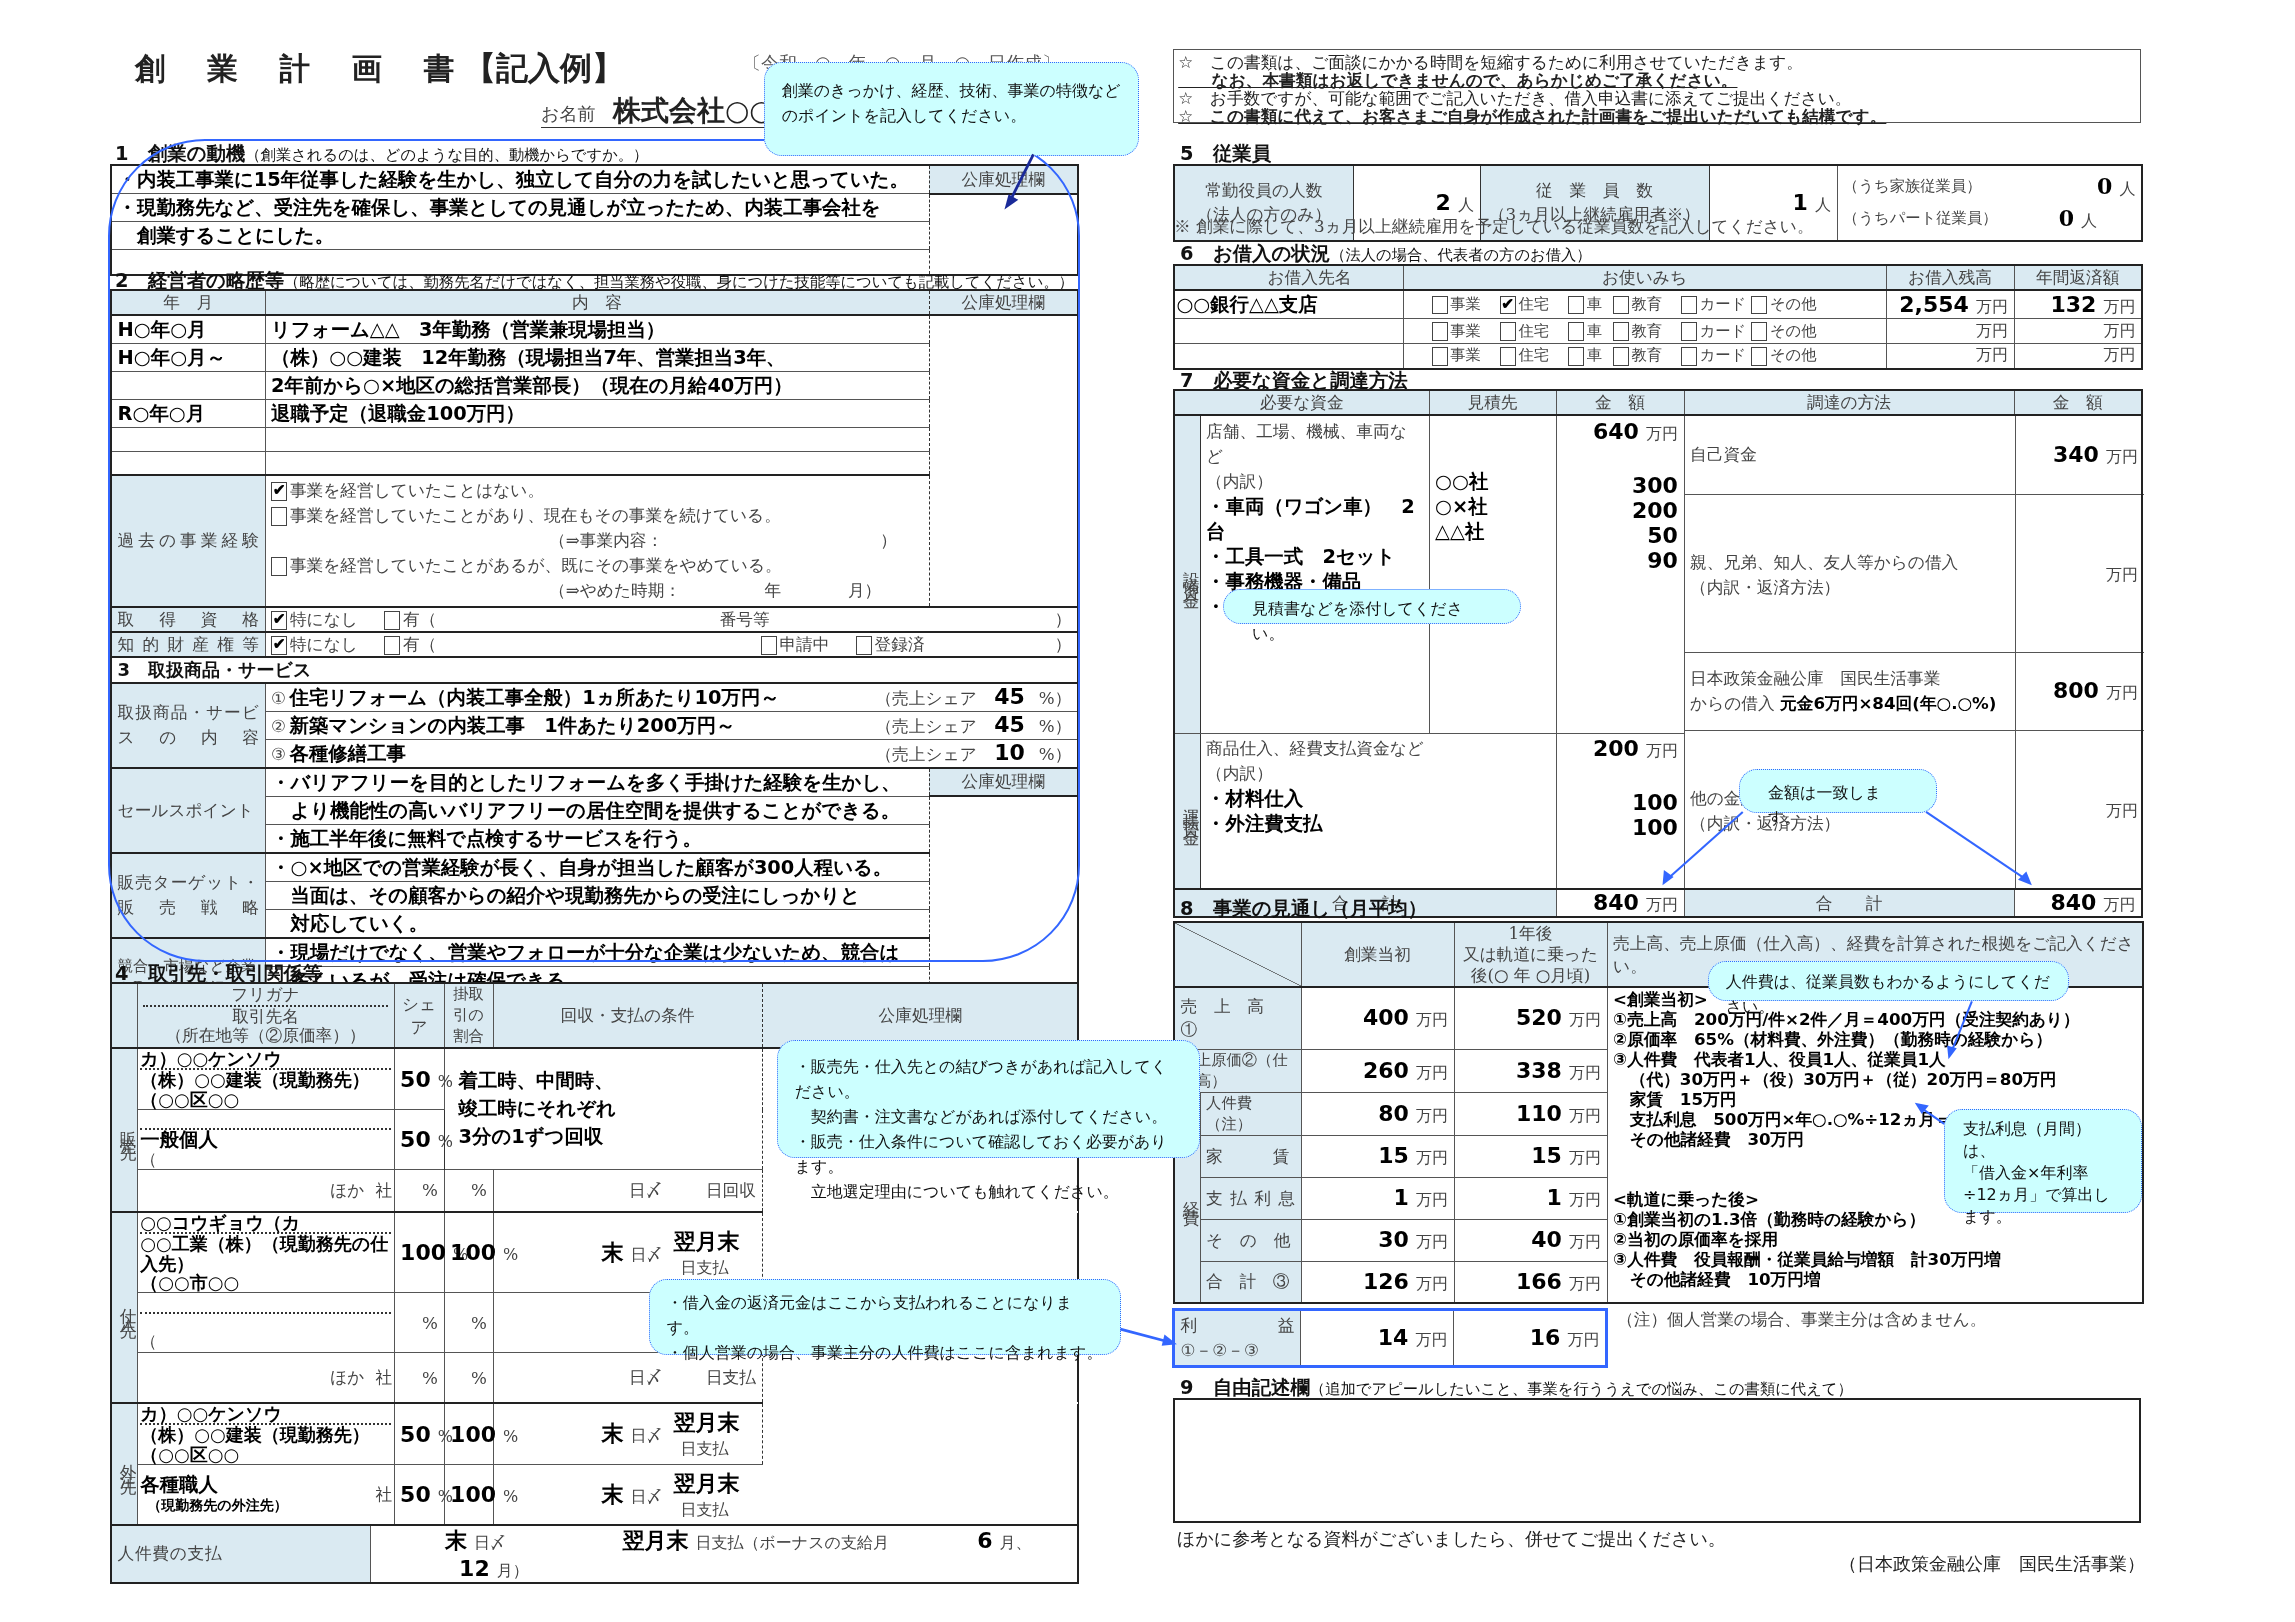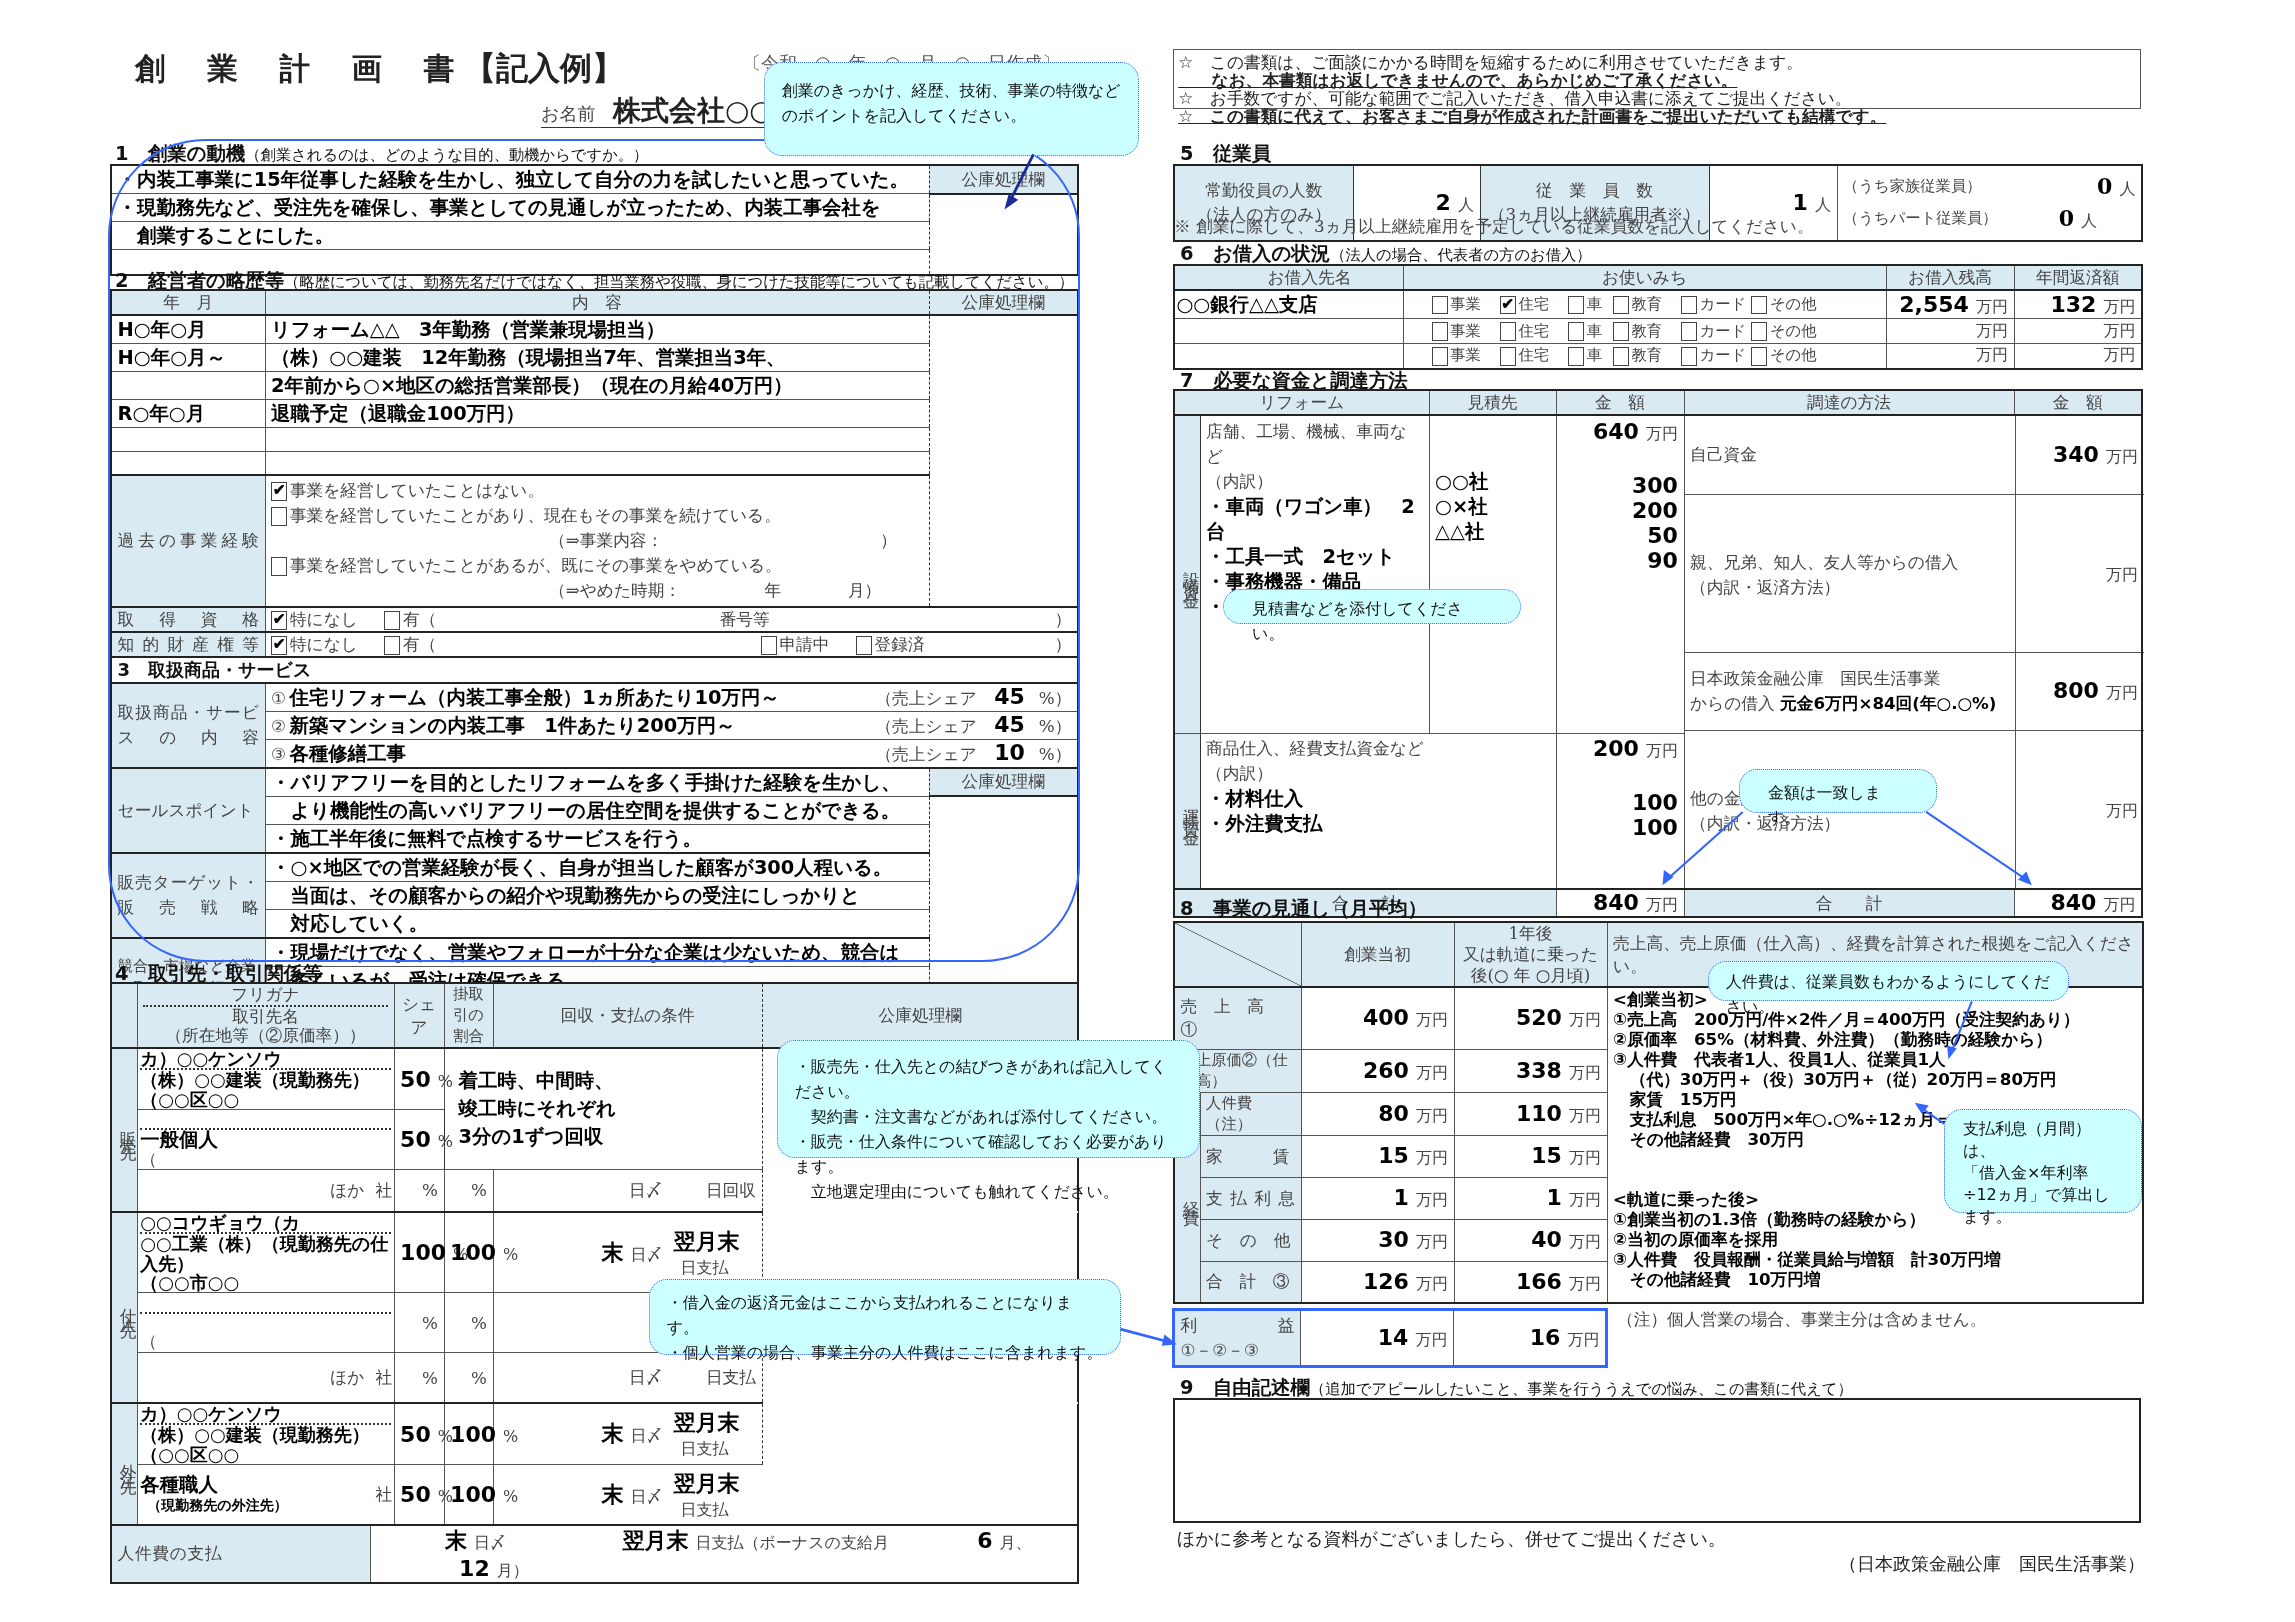--- a/index.html
+++ b/index.html
@@ -313,21 +313,21 @@
     <td colspan="8">
       <span class="big" style="margin-left:69px;">末</span><span class="unit">日〆</span>
       <span class="big" style="margin-left:111px;">翌月末</span><span class="unit">日支払（ボーナスの支給月</span>
       <span class="big" style="margin-left:83px;">6</span><span class="unit">月、</span>
       <span class="big" style="margin-left:83px;">12</span><span class="unit">月）</span>
     </td>
   </tr>
 </tbody>
   </table>
 
-<div class="abs" style="left:1173px;top:49px;width:968px;height:60px;border:1.4px solid #555;padding:2.8px 4.2px;box-sizing:border-box;font-size:16.7px;line-height:18px;">
+<div class="abs" style="left:1173px;top:49px;width:968px;height:74px;border:1.4px solid #555;padding:2.8px 4.2px;box-sizing:border-box;font-size:16.7px;line-height:18px;">
   <div>☆　この書類は、ご面談にかかる時間を短縮するために利用させていただきます。</div>
   <div style="font-weight:bold;text-decoration:underline;">　　なお、本書類はお返しできませんので、あらかじめご了承ください。</div>
   <div>☆　お手数ですが、可能な範囲でご記入いただき、借入申込書に添えてご提出ください。</div>
   <div style="font-weight:bold;text-decoration:underline;">☆　この書類に代えて、お客さまご自身が作成された計画書をご提出いただいても結構です。</div>
 </div>
 
 <div class="abs sec" style="left:1180px;top:140px;">5　従業員</div>
 <table class="abs frame" style="left:1173px;top:164px;width:968px;">
   <colgroup>
       <col style="width:179px">
@@ -419,21 +419,21 @@
   <colgroup>
       <col style="width:26px">
       <col style="width:229px">
       <col style="width:127px">
       <col style="width:128px">
       <col style="width:330px">
       <col style="width:128px">
     </colgroup>
   <tbody>
       <tr class="hd" style="height:23.6px;">
-    <td colspan="2" class="center light" style="border-right:0.7px solid #555;">リフォーム</td>
+    <td colspan="2" class="center light" style="border-right:0.7px solid #555;">必要な資金</td>
     <td class="center light" style="border-right:0.7px solid #555;">見積先</td>
     <td class="center light" style="border-right:0.7px solid #555;">金　額</td>
     <td class="center light" style="border-right:0.7px solid #555;">調達の方法</td>
     <td class="center light">金　額</td>
   </tr>
   <tr style="height:298px;border-top:2.8px solid #222;vertical-align:top;">
     <td class="hd light center" style="border-right:1.4px solid #333;border-bottom:1.4px solid #555;"><span class="vlabel">設備資金</span></td>
     <td style="vertical-align:top;border-right:0.7px solid #555;border-bottom:1.4px solid #555;line-height:25px;padding-top:2.8px;">
       <div class="light">店舗、工場、機械、車両など</div>
       <div class="light">（内訳）</div>

